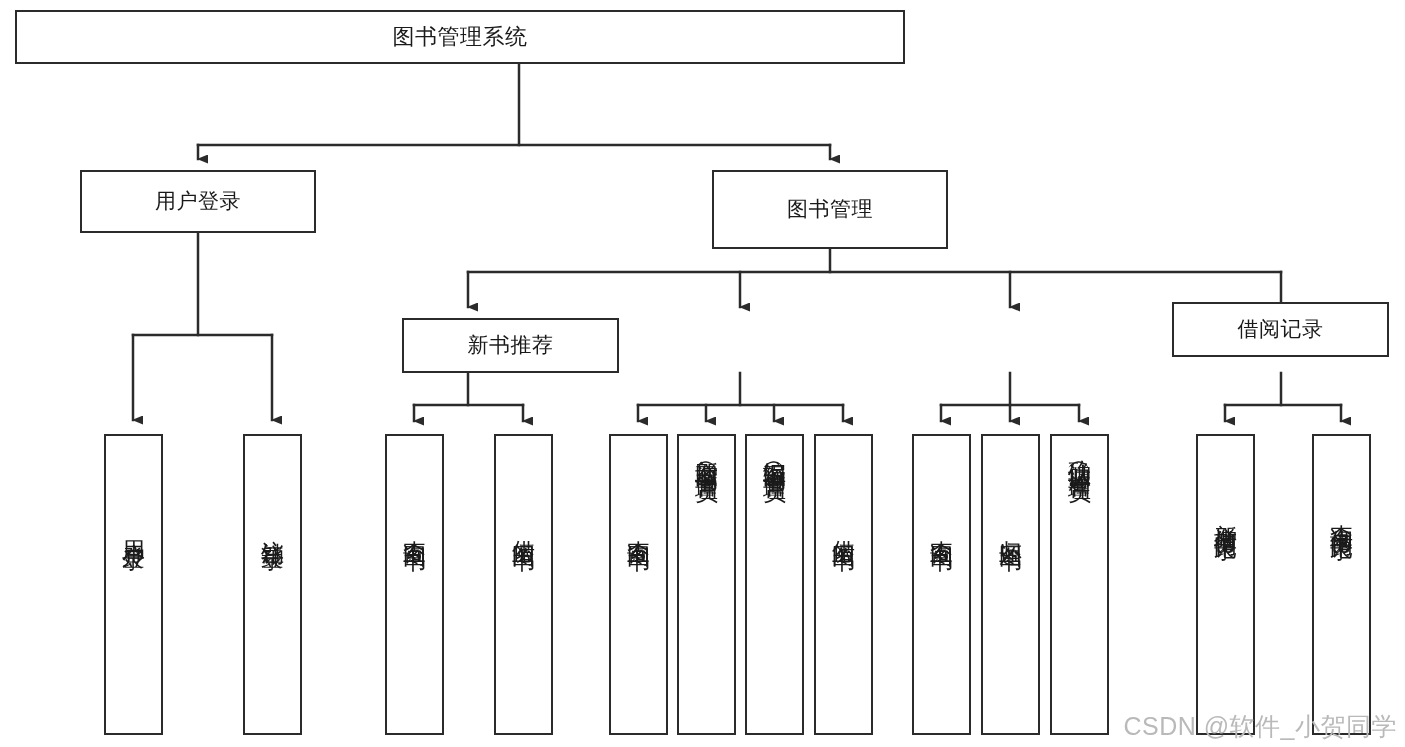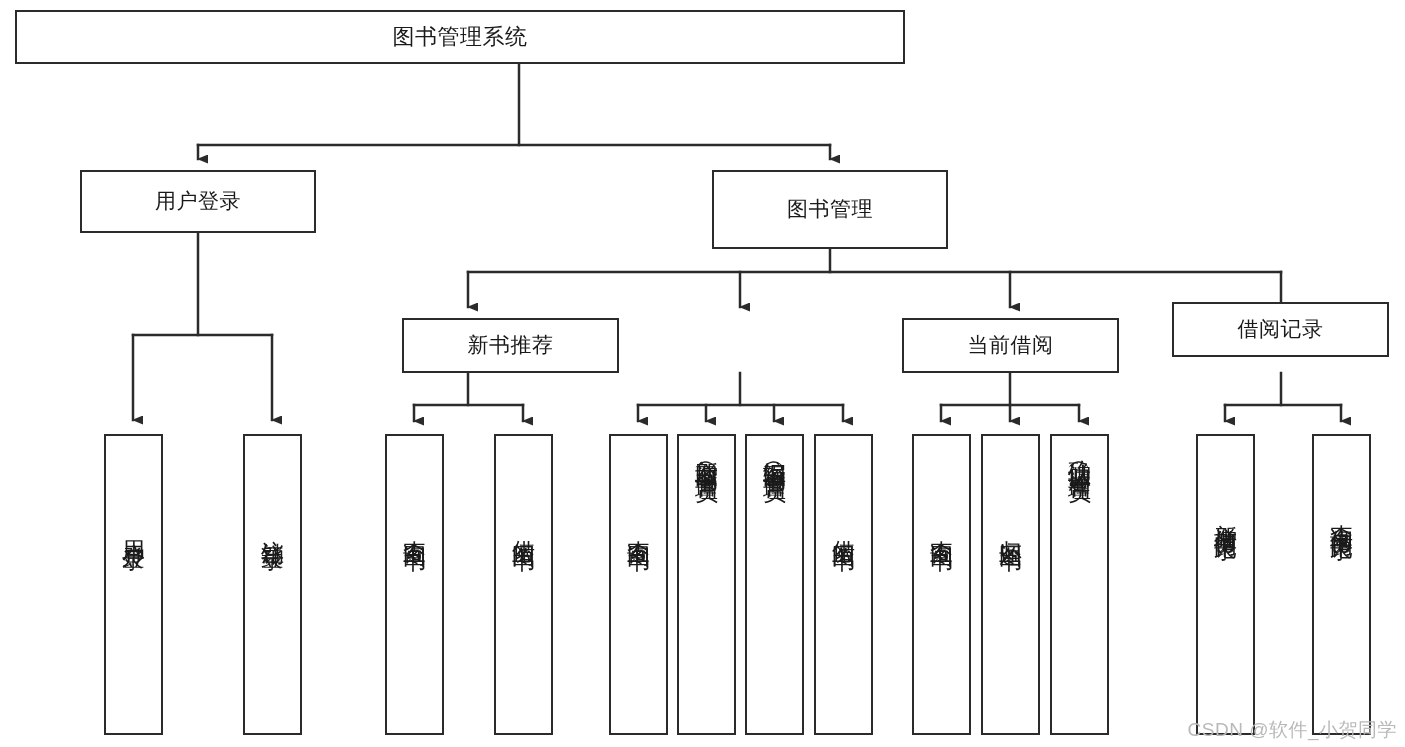--- a/index.html
+++ b/index.html
@@ -70,21 +70,21 @@
   .node.vert.mid {
     padding-top: 70px;
   }
   .node.vert.short {
     padding-top: 86px;
   }
   #watermark {
     position: absolute;
     right: 8px;
     bottom: 4px;
-    font-size: 19px;
+    font-size: 25px;
     color: #b9b9b9;
     white-space: nowrap;
     letter-spacing: 0.5px;
     pointer-events: none;
   }
 </style>
 </head>
 <body>
 
 <div id="diagram-root">
@@ -146,23 +146,20 @@
   <div class="node horiz" style="left:80px; top:170px; width:236px; height:63px;">
     <span class="node-label">用户登录</span>
   </div>
   <div class="node horiz" style="left:712px; top:170px; width:236px; height:79px;">
     <span class="node-label">图书管理</span>
   </div>
 
   <div class="node horiz" style="left:361px; top:318px; width:217px; height:55px;margin-left:41px;">
     <span class="node-label">新书推荐</span>
   </div>
-  <div class="node horiz" style="left:902px; top:318px; width:217px; height:55px;">
-    <span class="node-label">当前借阅</span>
-  </div>
   <div class="node horiz" style="left:1172px; top:302px; width:217px; height:55px;">
     <span class="node-label">借阅记录</span>
   </div>
 
   <div class="node vert short" style="left:104px; top:434px; width:59px; height:301px;">
     <span class="node-label">用户登录</span>
   </div>
   <div class="node vert short" style="left:243px; top:434px; width:59px; height:301px;">
     <span class="node-label">注销登录</span>
   </div>

